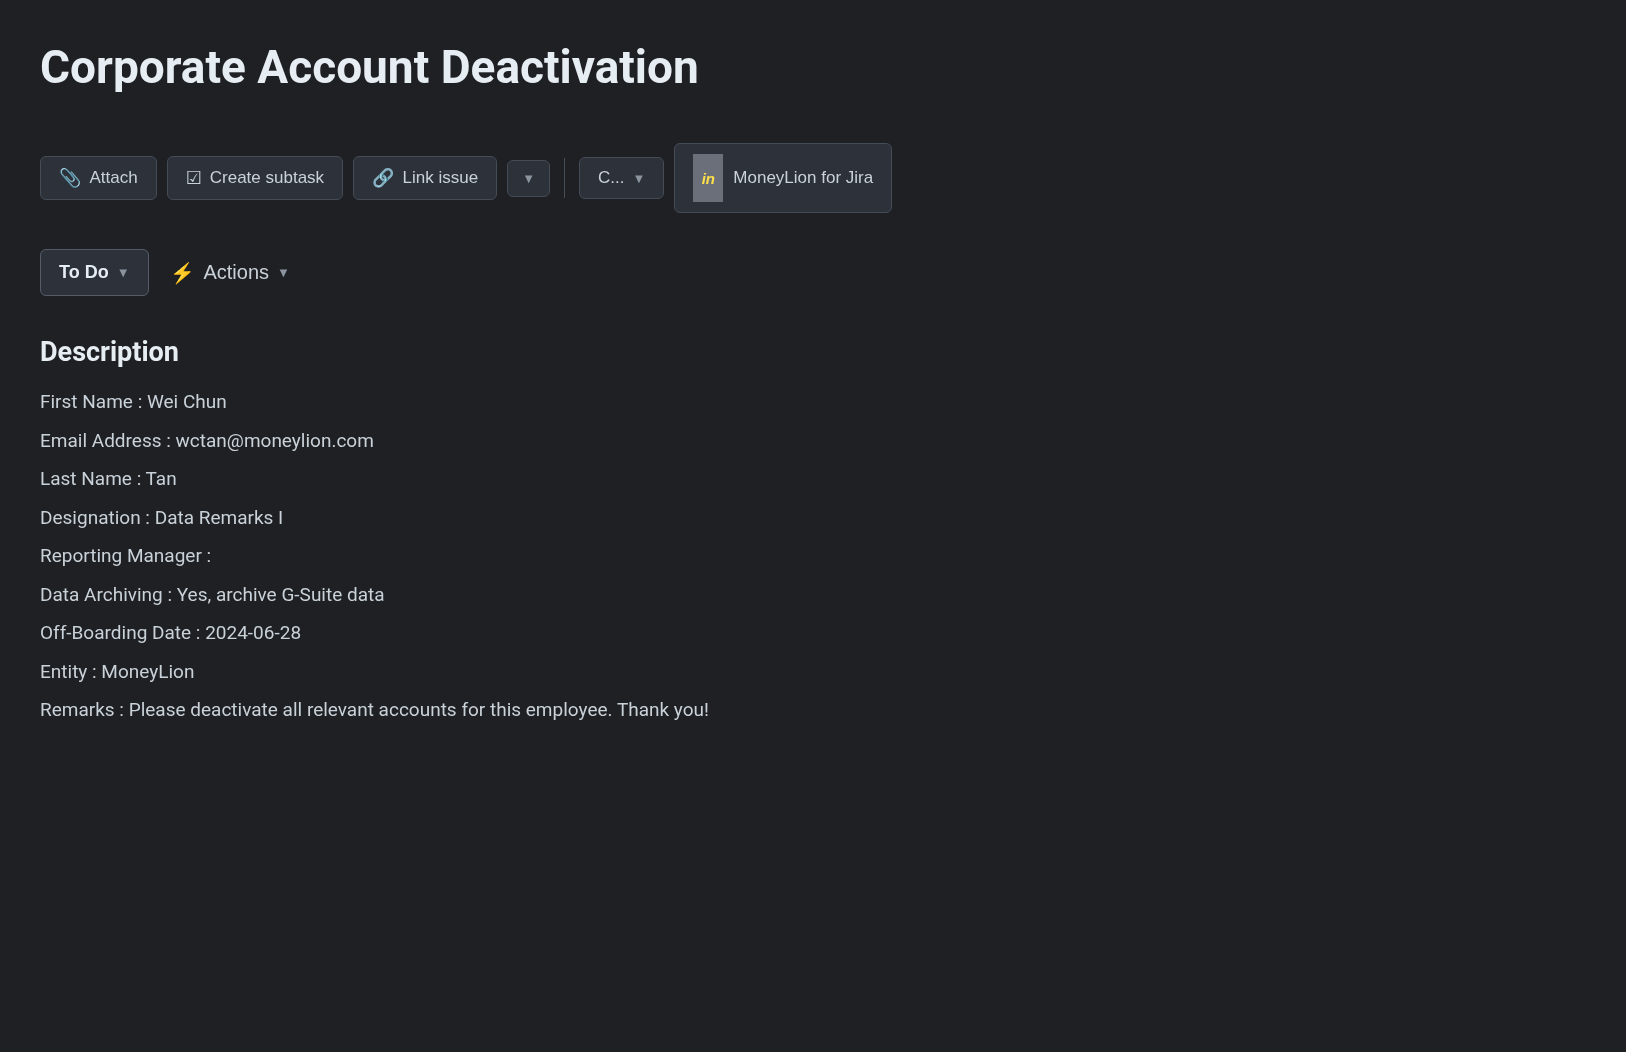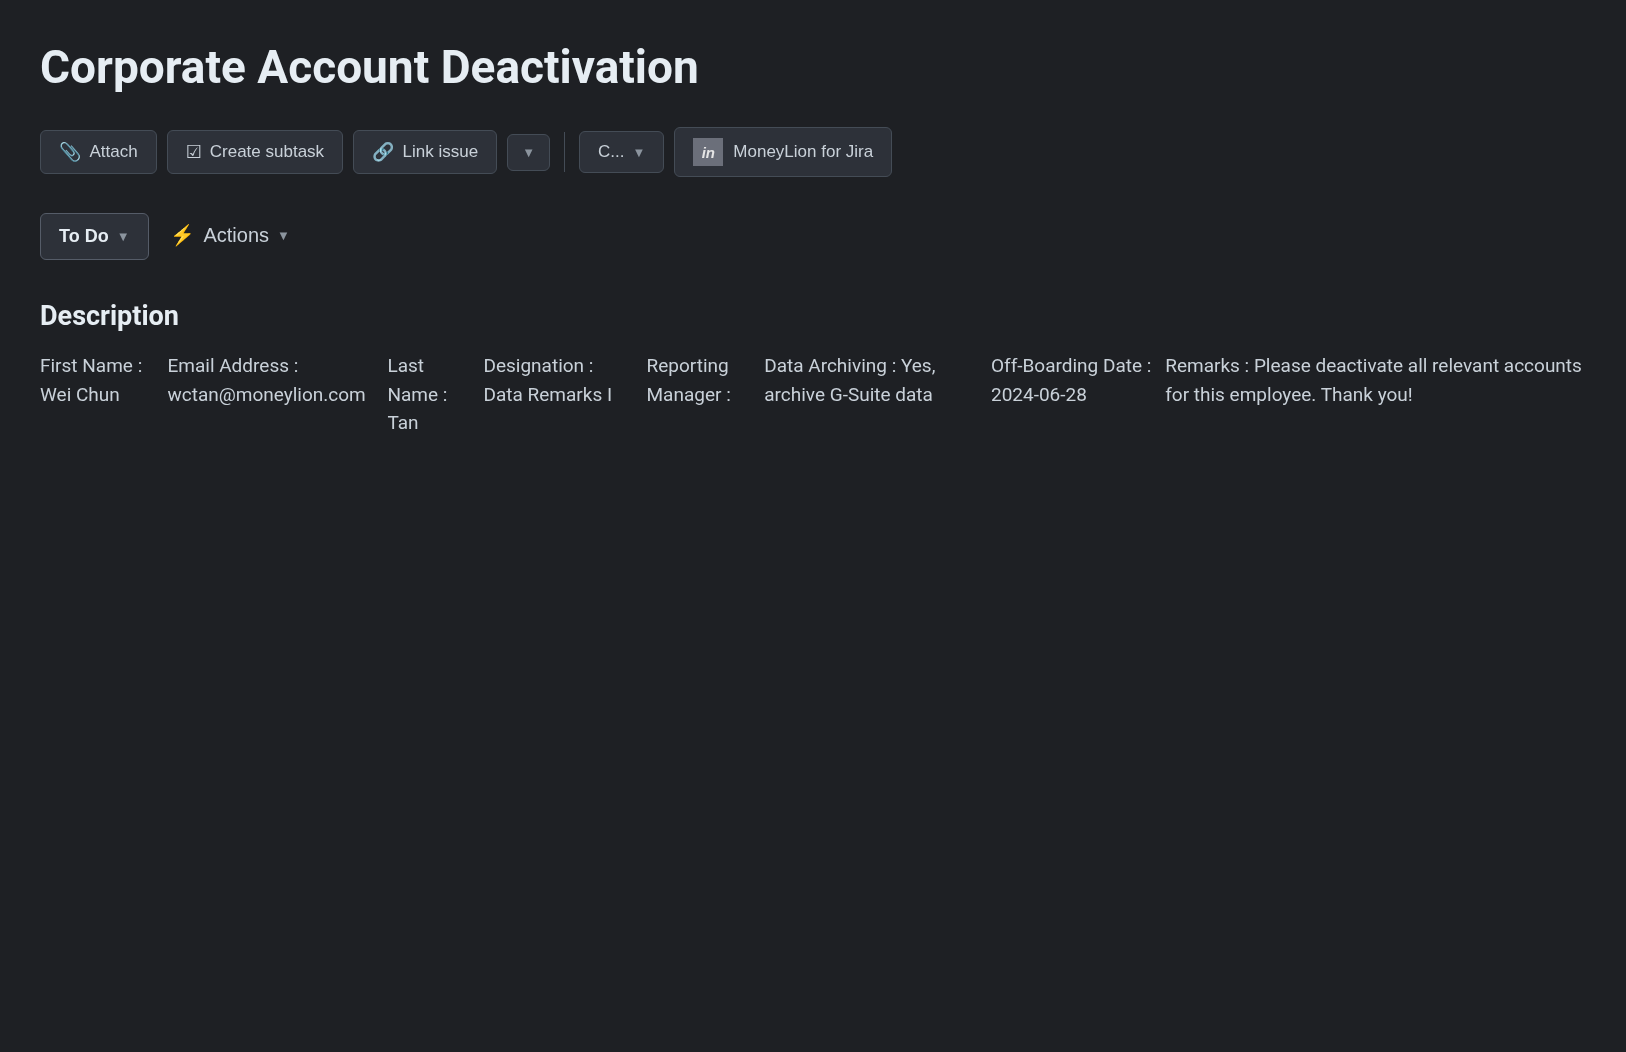--- a/index.html
+++ b/index.html
@@ -15,21 +15,21 @@
       font-size: 18px;
       min-height: 1052px;
       width: 1626px;
       padding: 40px 40px;
     }
 
     .page-title {
       font-size: 46px;
       font-weight: 700;
       color: #e6edf3;
-      margin-bottom: 32px;
+      margin-bottom: 48px;
       line-height: 1.2;
     }
 
     .toolbar {
       display: flex;
       align-items: center;
       gap: 10px;
       margin-bottom: 36px;
       flex-wrap: wrap;
     }
@@ -87,33 +87,33 @@
       color: #c9d1d9;
       font-size: 17px;
       padding: 10px 18px;
       cursor: pointer;
     }
 
     .invision-icon {
       background-color: #6b6f7a;
       border-radius: 0;
       width: 30px;
-      height: 28px;
+      height: 48px;
       display: flex;
       align-items: center;
       justify-content: center;
       font-style: italic;
       font-weight: 700;
       font-size: 15px;
-      color: #e5e5e5;
+      color: #fde047;
     }
 
     .status-actions-row {
       display: flex;
-      align-items: flex-start;
+      align-items: center;
       gap: 16px;
       margin-bottom: 40px;
     }
 
     .status-btn {
       display: flex;
       align-items: center;
       gap: 8px;
       background-color: #2d3139;
       border: 1.5px solid #555c68;
@@ -149,21 +149,21 @@
 
     .description-label {
       font-size: 27px;
       font-weight: 700;
       color: #e6edf3;
       margin-bottom: 20px;
     }
 
     .description-content {
       display: flex;
-      flex-direction: row;
+      flex-direction: column;
       gap: 10px;
     }
 
     .desc-line {
       font-size: 19px;
       color: #c9d1d9;
       line-height: 1.5;
     }
   </style>
 </head>
@@ -224,15 +224,16 @@
 <div class="description-section">
   <div class="description-label">Description</div>
   <div class="description-content" id="desc-lines">
   <div class="desc-line">First Name : Wei Chun</div>
       <div class="desc-line">Email Address : wctan@moneylion.com</div>
       <div class="desc-line">Last Name : Tan</div>
       <div class="desc-line">Designation : Data Remarks I</div>
       <div class="desc-line">Reporting Manager :</div>
       <div class="desc-line">Data Archiving : Yes, archive G-Suite data</div>
       <div class="desc-line">Off-Boarding Date : 2024-06-28</div>
+      <div class="desc-line">Entity : MoneyLion</div>
       <div class="desc-line">Remarks : Please deactivate all relevant accounts for this employee. Thank you!</div>
     </div>
 </div>
 
 </body></html>

